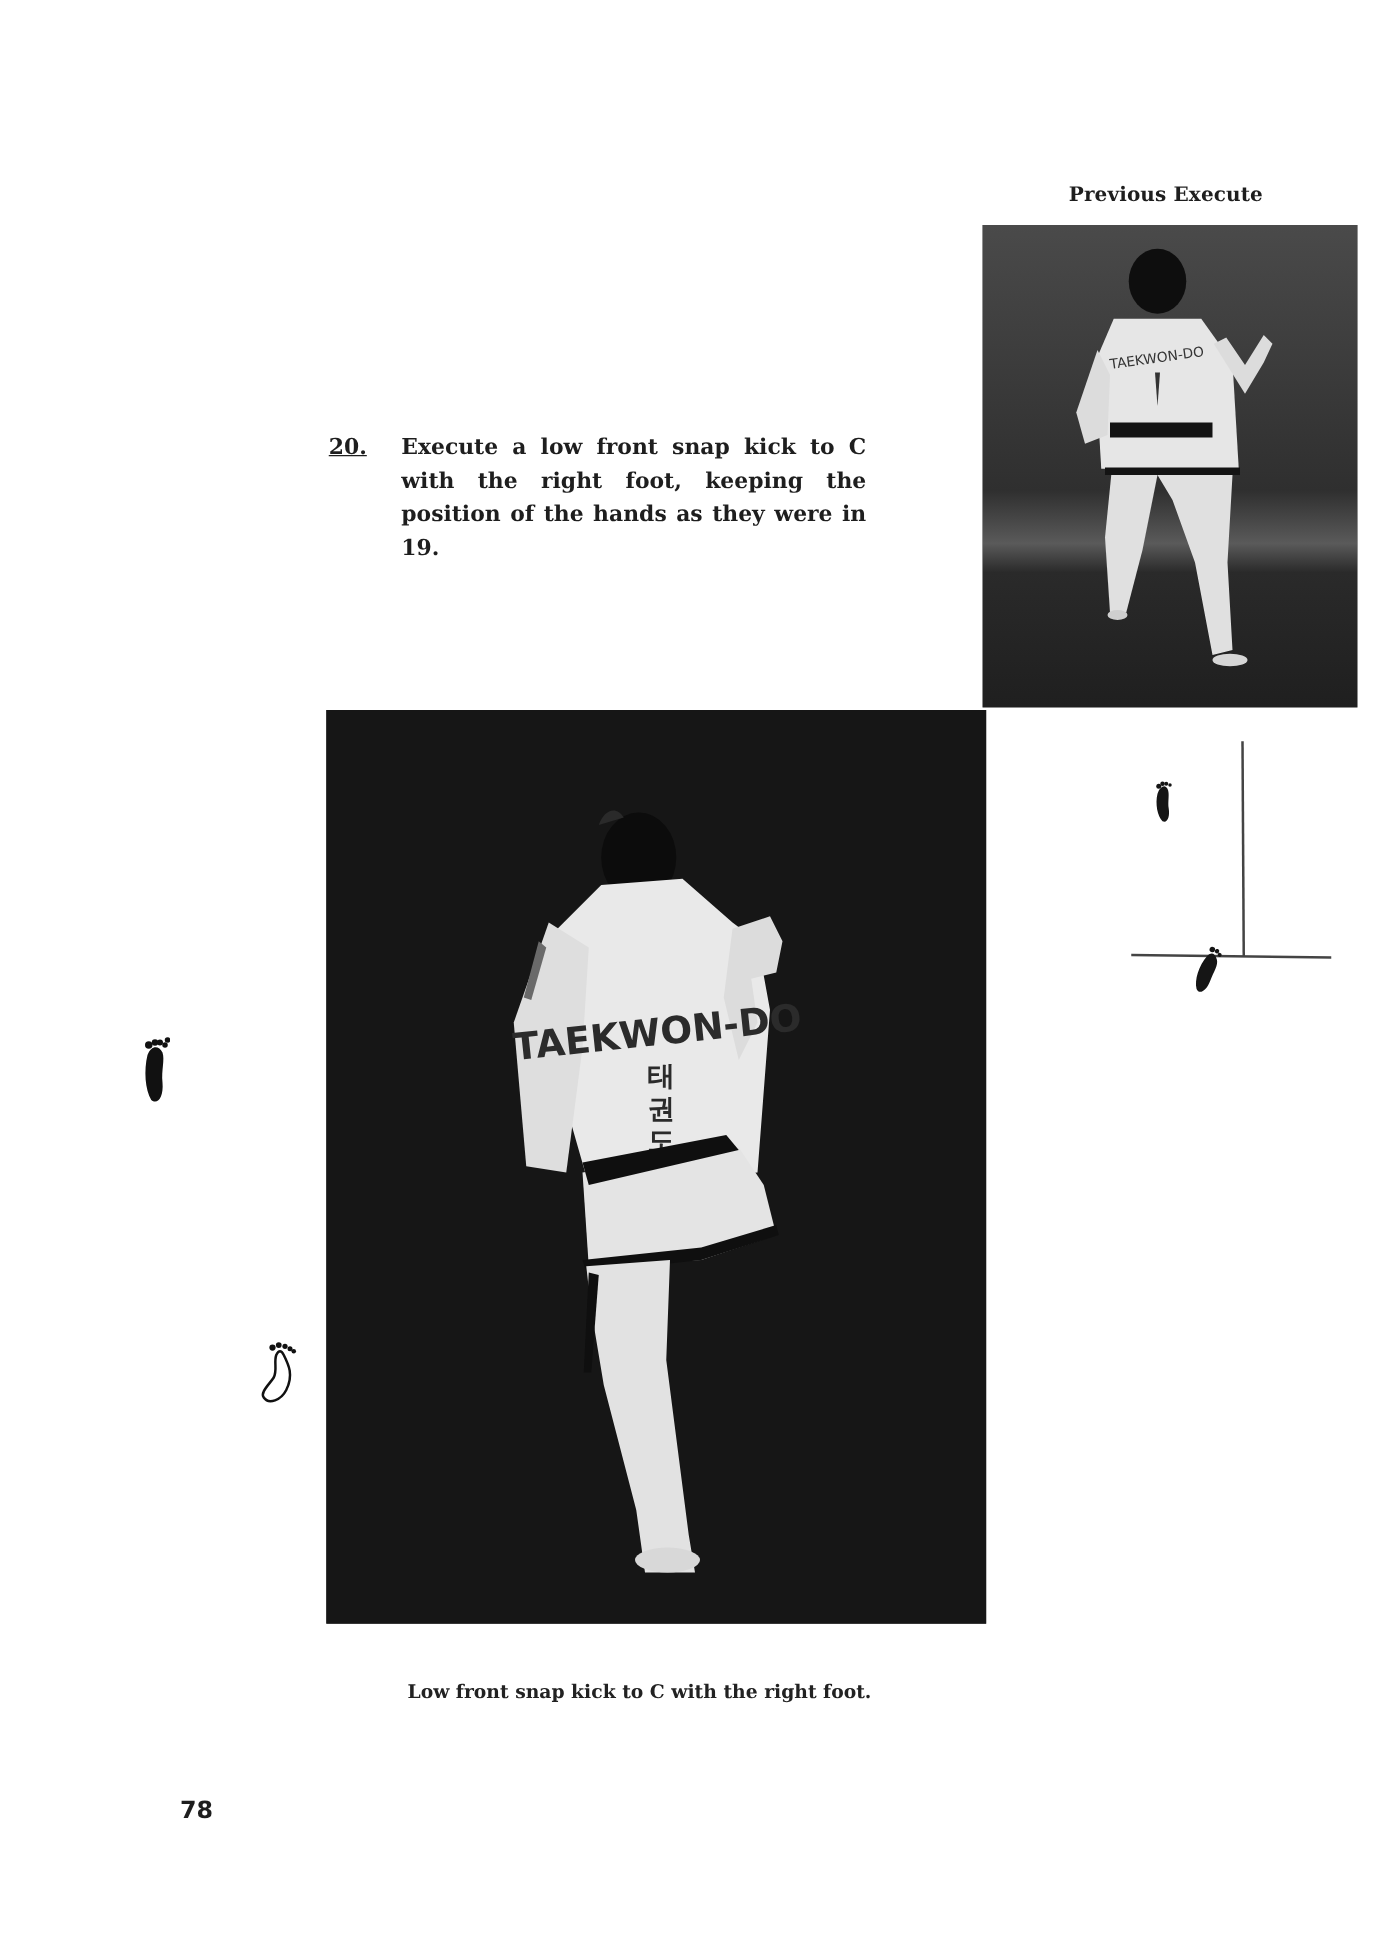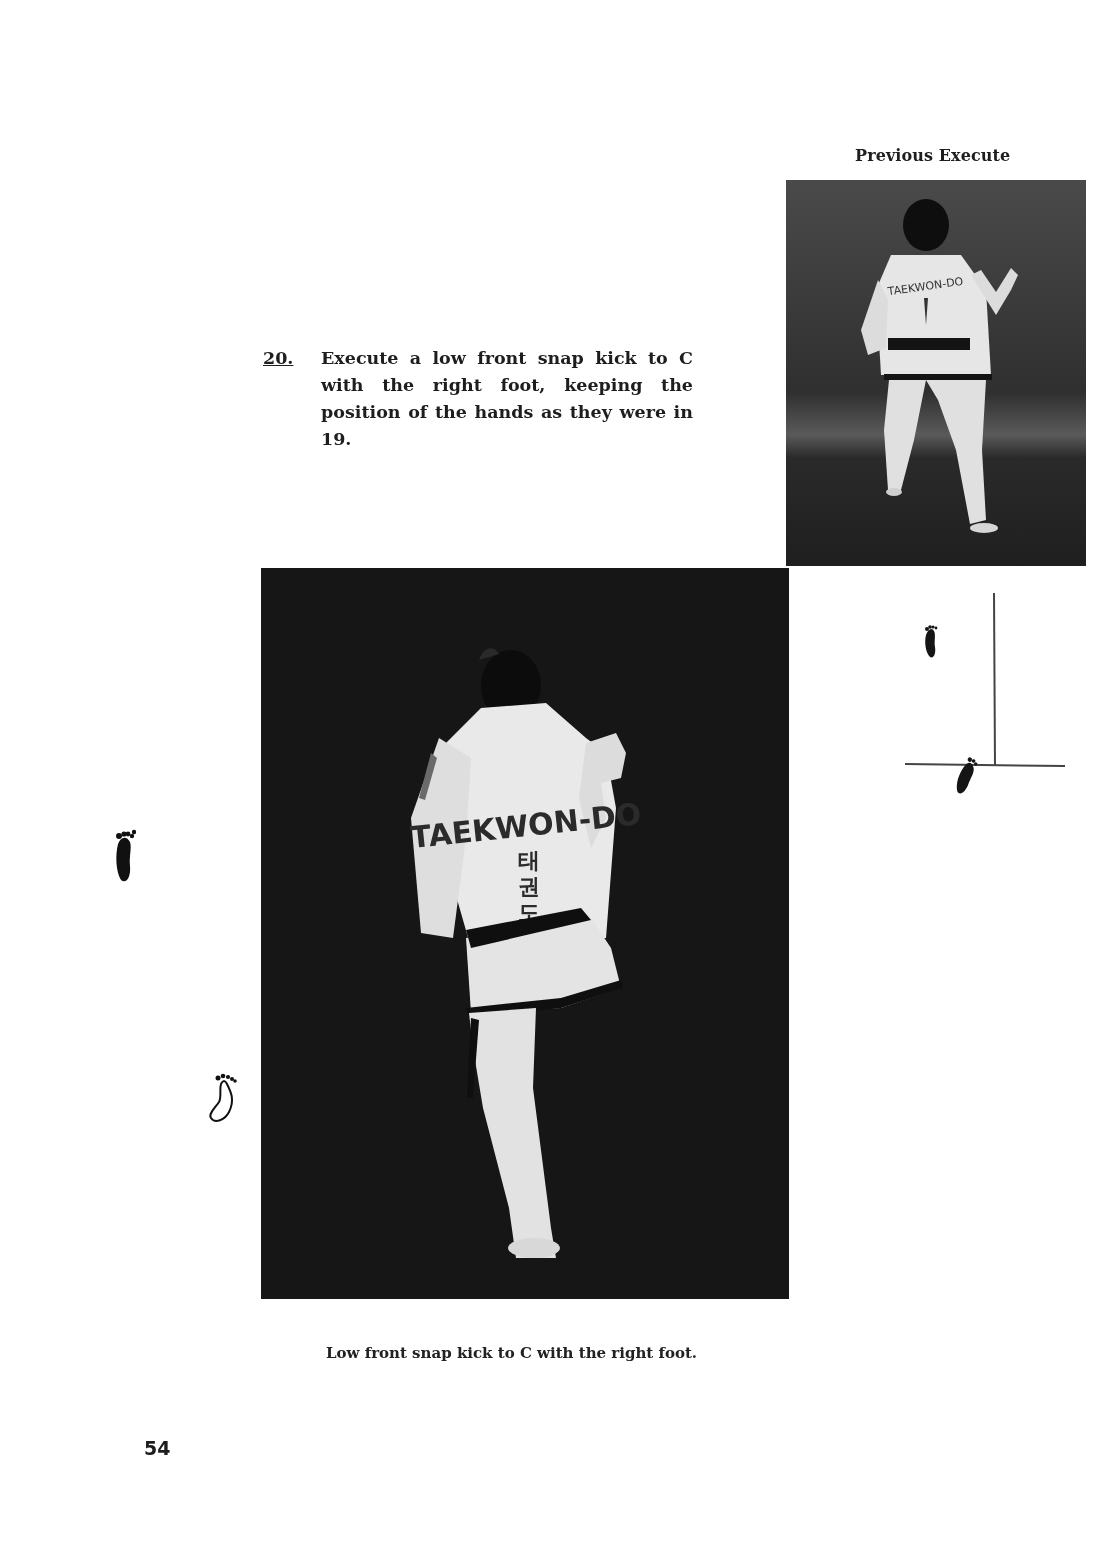--- a/index.html
+++ b/index.html
@@ -140,13 +140,13 @@
   <svg width="40" height="60" viewBox="0 0 40 60">
     <path d="M22 16 C26 24 30 32 24 44 C20 52 10 56 6 50 C3 46 10 40 14 34 C17 28 14 22 16 16 C18 12 20 12 22 16 Z" fill="none" stroke="#111" stroke-width="2"></path>
     <circle cx="13" cy="10" r="2.5" fill="#111"></circle>
       <circle cx="18" cy="8" r="2.3" fill="#111"></circle>
       <circle cx="23" cy="9" r="2.1" fill="#111"></circle>
       <circle cx="27" cy="11" r="2" fill="#111"></circle>
       <circle cx="30" cy="13" r="1.8" fill="#111"></circle>
   </svg>
 </div>
 
-<div class="page-num">54</div>
+<div class="page-num">78</div>
 
 </body></html>

